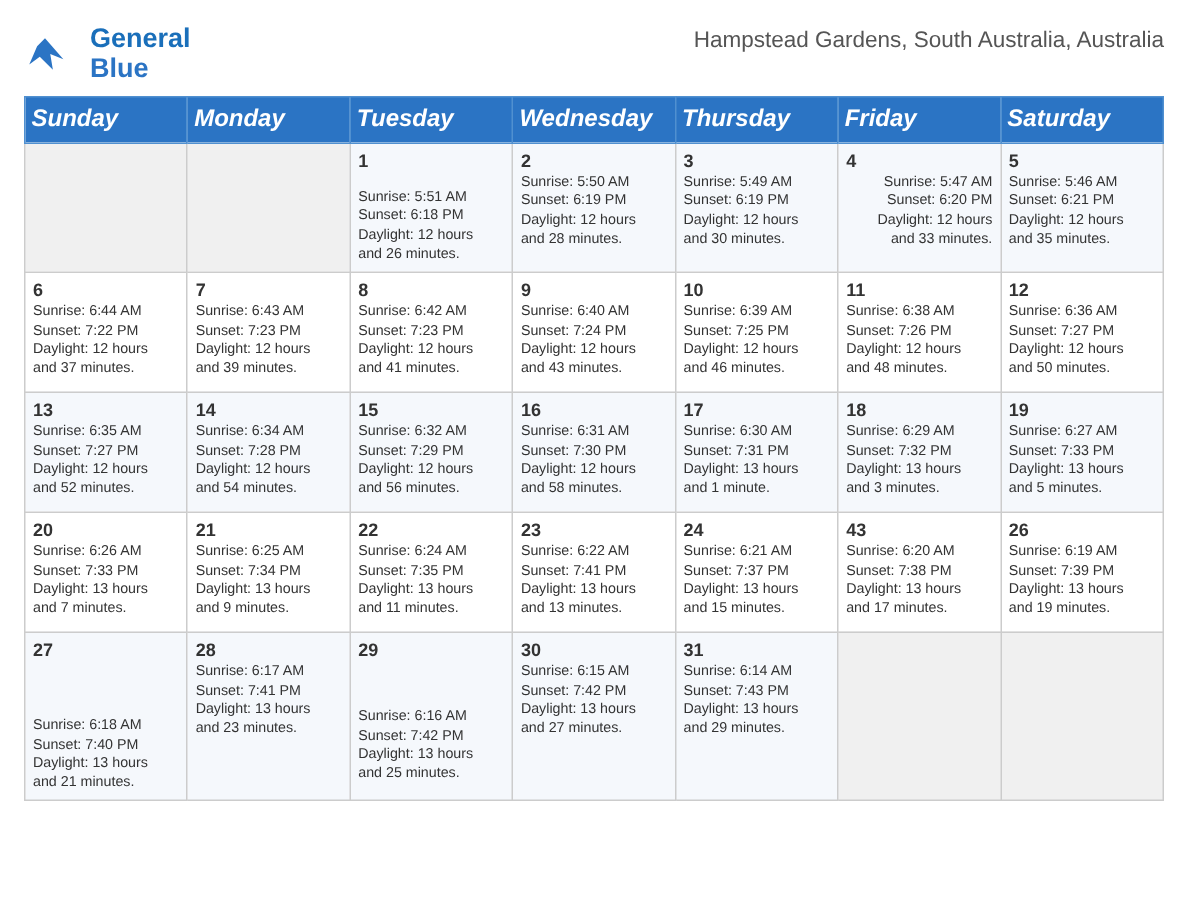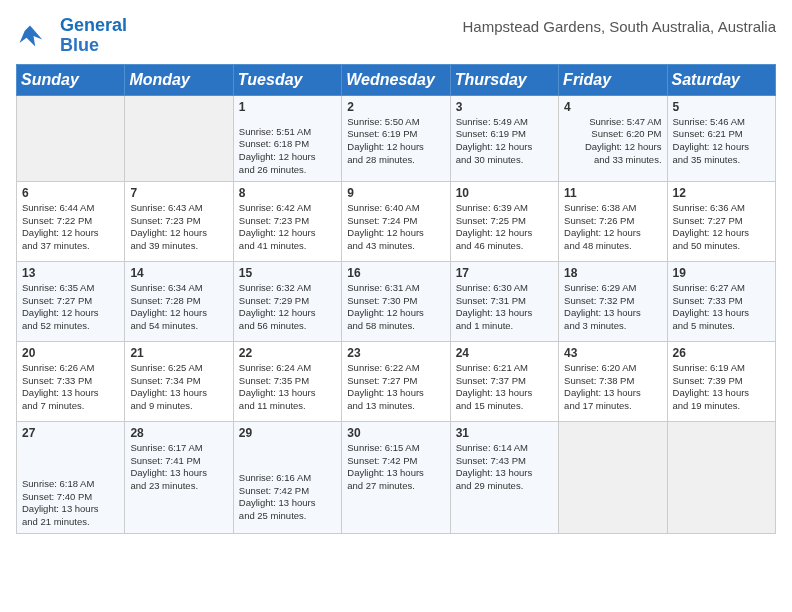--- a/index.html
+++ b/index.html
@@ -278,21 +278,21 @@
         <td>
           <span class="day-num">22</span>
           <div class="cell-text" style="white-space: pre-line;">Sunrise: 6:24 AM
 Sunset: 7:35 PM
 Daylight: 13 hours
 and 11 minutes.</div>
         </td>
         <td>
           <span class="day-num">23</span>
           <div class="cell-text" style="white-space: pre-line;">Sunrise: 6:22 AM
-Sunset: 7:27 PM
+Sunset: 7:41 PM
 Daylight: 13 hours
 and 13 minutes.</div>
         </td>
         <td>
           <span class="day-num">24</span>
           <div class="cell-text" style="white-space: pre-line;">Sunrise: 6:21 AM
 Sunset: 7:37 PM
 Daylight: 13 hours
 and 15 minutes.</div>
         </td>

